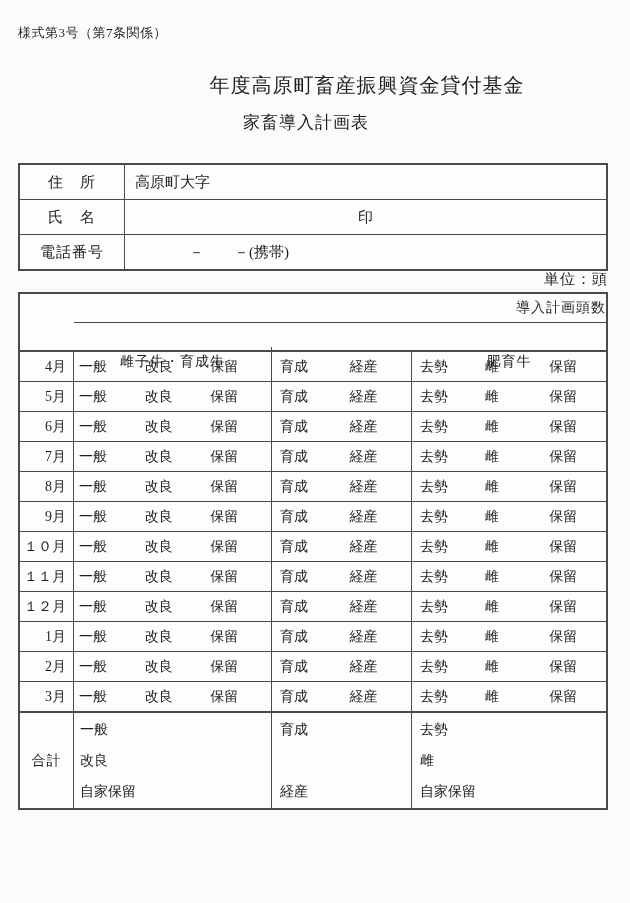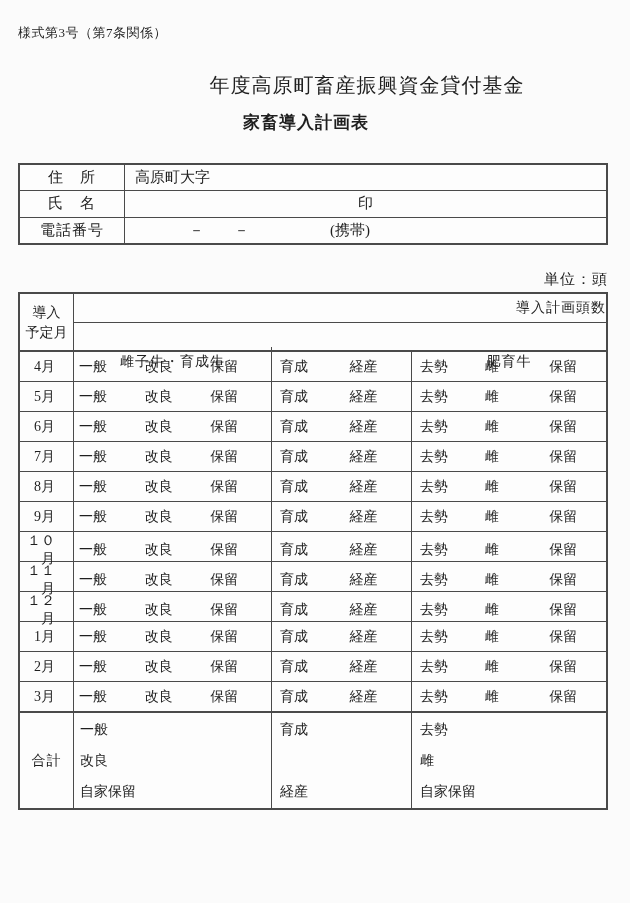--- a/index.html
+++ b/index.html
@@ -8,41 +8,41 @@
     position:relative; width:630px; height:903px; margin:0 auto;
     background:#fbfbfb; color:#1f1f1f; overflow:hidden;
   }
   .note { position:absolute; left:18px; top:24px; font-size:13px; letter-spacing:.5px; }
   .title {
     position:absolute; top:72px; left:0; width:100%; padding-left:104px;
     text-align:center; font-size:20px; letter-spacing:1px;
   }
   .subtitle {
     position:absolute; top:111px; left:0; width:100%; padding-right:18px;
-    text-align:center; font-size:17px; letter-spacing:1px;font-weight:bold;
+    text-align:center; font-size:17px; letter-spacing:1px;
   }
 
   
   .info-table {
-    position:absolute; left:18px; top:163px; width:590px; height:82px;
+    position:absolute; left:18px; top:163px; width:590px; height:108px;
     border:2px solid #4a4a4a; display:flex; flex-direction:column; background:#fdfdfd;
   }
   .info-row { flex:1; display:grid; grid-template-columns:105px 1fr; border-bottom:1px solid #4a4a4a; }
   .info-row:last-child { border-bottom:none;font-family:Liberation Serif, serif; }
   .info-label {
     border-right:1px solid #4a4a4a; display:flex; align-items:center; justify-content:center;
     font-size:15px; letter-spacing:1px;
   }
   .info-value { display:flex; align-items:center; font-size:15px; }
   .v-address { padding-left:10px; }
   .v-name { justify-content:center; }
   .v-phone span { display:inline-block; }
   .ph-dash1 { margin-left:64px; }
   .ph-dash2 { margin-left:30px; }
-  .ph-carrier { margin-left:81px; }
+  .ph-carrier { }
 
   .unit { position:absolute; right:22px; top:270px; font-size:15px; letter-spacing:1px; }
 
   
   .main-table {
     position:absolute; left:18px; top:292px; width:590px; height:518px;
     border:2px solid #4a4a4a; display:flex; flex-direction:column;
     font-size:14px; background:#fdfdfd;
   }
   .hdr {
@@ -64,21 +64,21 @@
   .h-g2 { grid-column:3; border-right:1px solid #4a4a4a; }
   .h-g3 { grid-column:4; }
 
   .rows { border-bottom:2px solid #4a4a4a; }
   .row {
     display:grid; grid-template-columns:54px 198px 140px 1fr;
     height:30px; border-bottom:1px solid #4a4a4a;
   }
   .row:last-child { border-bottom:none; height:29px; }
   .c-month {
-    border-right:1px solid #4a4a4a; text-align:right; padding-right:18px;
+    border-right:1px solid #4a4a4a; text-align:right; padding-right:7px;
     display:flex; align-items:center; justify-content:flex-end;
   }
   .c-g { display:grid; align-items:center; }
   .c-g1 { grid-template-columns:repeat(3,1fr); border-right:1px solid #4a4a4a; }
   .c-g1 span { padding-left:5px; }
   .c-g2 { grid-template-columns:repeat(2,1fr); border-right:1px solid #4a4a4a; }
   .c-g2 span { padding-left:8px; }
   .c-g3 { grid-template-columns:repeat(3,1fr); }
   .c-g3 span { padding-left:8px; }
 
@@ -123,24 +123,20 @@
         <span class="ph-carrier">(携帯)</span>
       </div>
     </div>
   </div>
 
   <div class="unit">単位：頭</div>
 
   <div class="main-table">
 
     <div class="hdr">
-      <div class="h-month">
-        <span>導入</span>
-        <span>予定月</span>
-      </div>
       <div class="h-span">導入計画頭数</div>
       <div class="h-g h-g1">雌子牛・育成牛</div>
       <div class="h-g h-g3">肥育牛</div>
     </div>
 
     <div class="rows">
       <div class="row" style="">
         <div class="c-month">4月</div>
         <div class="c-g c-g1">
           <span>一般</span>

